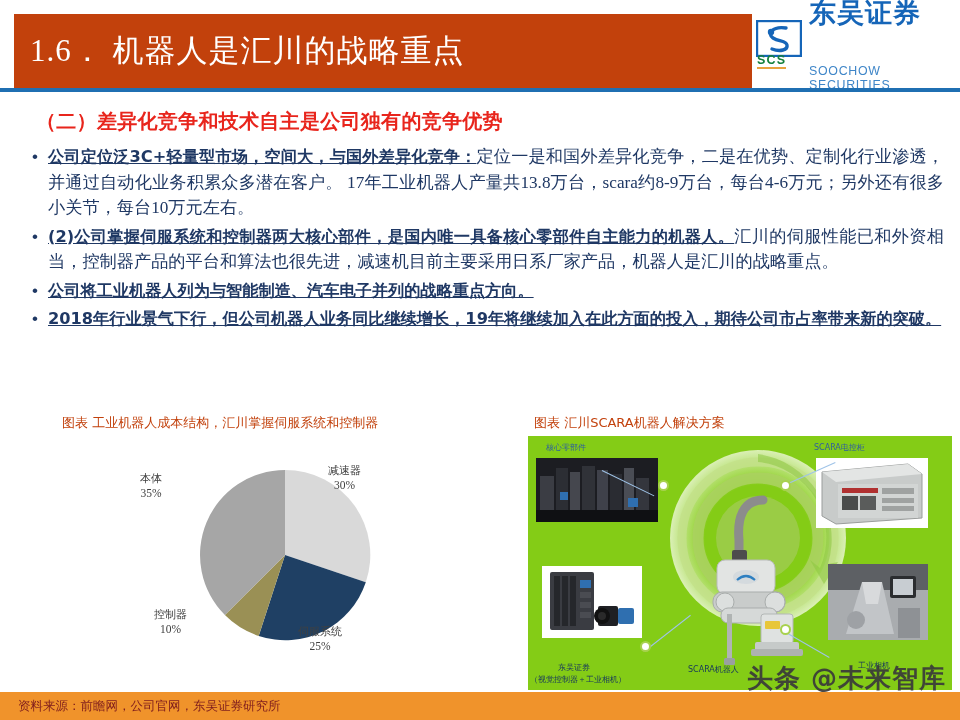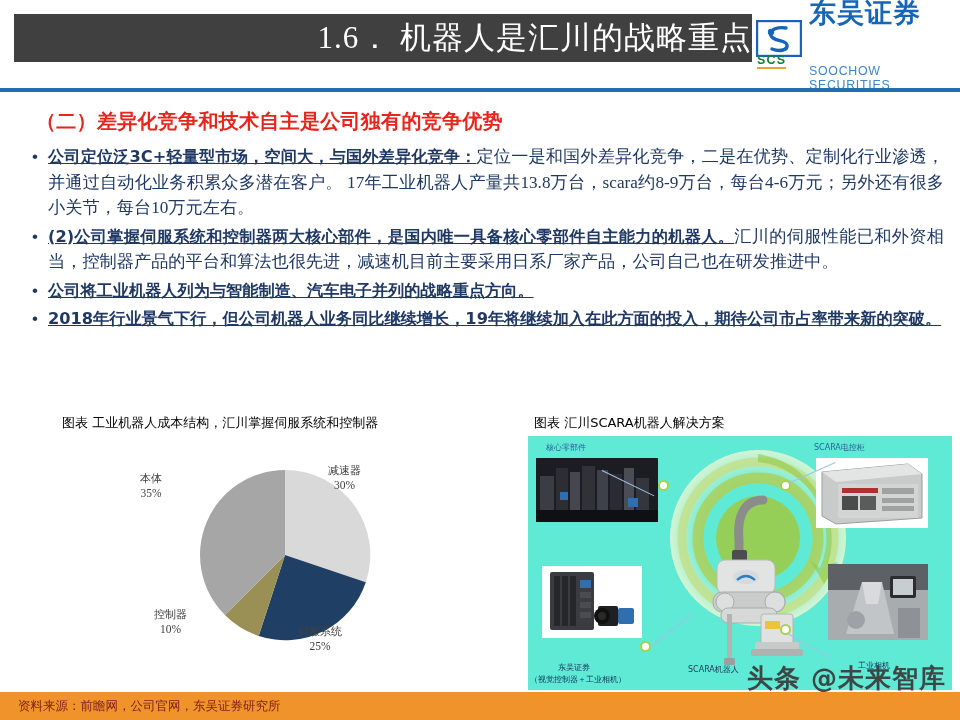--- a/index.html
+++ b/index.html
@@ -6,23 +6,23 @@
   html, body {
     width: 960px; height: 720px;
     font-family: "Liberation Sans", "DejaVu Sans", sans-serif;
     background: #ffffff; overflow: hidden;
   }
   .slide { position: relative; width: 960px; height: 720px; background:#fff; }
 
   
   .header-band {
     position: absolute; left: 14px; top: 14px;
-    width: 738px; height: 48px;
-    background: #404040;
-    display: flex; align-items: center; justify-content: flex-end;
+    width: 738px; height: 74px;
+    background: #c2410c;
+    display: flex; align-items: center;
   }
   .header-title {
     color: #ffffff;
     font-family: "Liberation Serif", "DejaVu Serif", serif;
     font-size: 31px; font-weight: 400;
     letter-spacing: 1px; padding-left: 16px;
     white-space: nowrap;
   }
   .logo-box {
     position: absolute; right: 8px; top: 18px;
@@ -72,36 +72,36 @@
   }
   .b-strong {
     font-weight: 700; text-decoration: underline;
     font-family: "DejaVu Sans", sans-serif; font-size: 16.2px;
   }
 
   
   .cap-left  { position: absolute; left: 62px;  top: 414px; }
   .cap-right { position: absolute; left: 534px; top: 414px; }
   .cap {
-    font-size: 13px; color: #000000;
+    font-size: 13px; color: #c2410c;
     font-family: "DejaVu Sans", sans-serif; white-space: nowrap;
   }
 
   
   .pie-wrap { position: absolute; left: 120px; top: 440px; width: 330px; height: 230px; }
   .pie-label {
     position: absolute; font-size: 11px; color: #404040; line-height: 14px;
     font-family: "DejaVu Sans", sans-serif; text-align: center; white-space: nowrap;
   }
   .pie-label .pct { font-family: "Liberation Serif", serif; font-size: 11.5px; }
 
   
   .illus {
     position: absolute; left: 528px; top: 436px; width: 424px; height: 254px;
-    background: #5eead4; overflow: hidden;
+    background: #84cc16; overflow: hidden;
   }
   .ring-bg {
     position: absolute; left: 140px; top: 12px; width: 180px; height: 180px;
   }
   .il-label {
     position: absolute; font-size: 8px; color: #2f5f9e; white-space: nowrap;
     font-family: "DejaVu Sans", sans-serif; text-align: center; line-height: 11px;
   }
   .il-label.dark { color: #17365d; }
   .node {
@@ -161,21 +161,21 @@
 
   <div class="bullets">
 
     <div class="bullet">
       <div class="bullet-dot">•</div>
       <div class="bullet-body"><span class="b-strong">公司定位泛3C+轻量型市场，空间大，与国外差异化竞争：</span><span>定位一是和国外差异化竞争，二是在优势、定制化行业渗透，并通过自动化业务积累众多潜在客户。 17年工业机器人产量共13.8万台，scara约8-9万台，每台4-6万元；另外还有很多小关节，每台10万元左右。</span></div>
     </div>
 
     <div class="bullet">
       <div class="bullet-dot">•</div>
-      <div class="bullet-body"><span class="b-strong">(2)公司掌握伺服系统和控制器两大核心部件，是国内唯一具备核心零部件自主能力的机器人。</span><span>汇川的伺服性能已和外资相当，控制器产品的平台和算法也很先进，减速机目前主要采用日系厂家产品，公司自己也在研发推进中。</span></div>
+      <div class="bullet-body"><span class="b-strong">(2)公司掌握伺服系统和控制器两大核心部件，是国内唯一具备核心零部件自主能力的机器人。</span><span>汇川的伺服性能已和外资相当，控制器产品的平台和算法也很先进，减速机目前主要采用日系厂家产品，机器人是汇川的战略重点。</span></div>
     </div>
 
     <div class="bullet">
       <div class="bullet-dot">•</div>
       <div class="bullet-body"><span class="b-strong">公司将工业机器人列为与智能制造、汽车电子并列的战略重点方向。</span></div>
     </div>
 
     <div class="bullet">
       <div class="bullet-dot">•</div>
       <div class="bullet-body"><span class="b-strong">2018年行业景气下行，但公司机器人业务同比继续增长，19年将继续加入在此方面的投入，期待公司市占率带来新的突破。</span></div>

